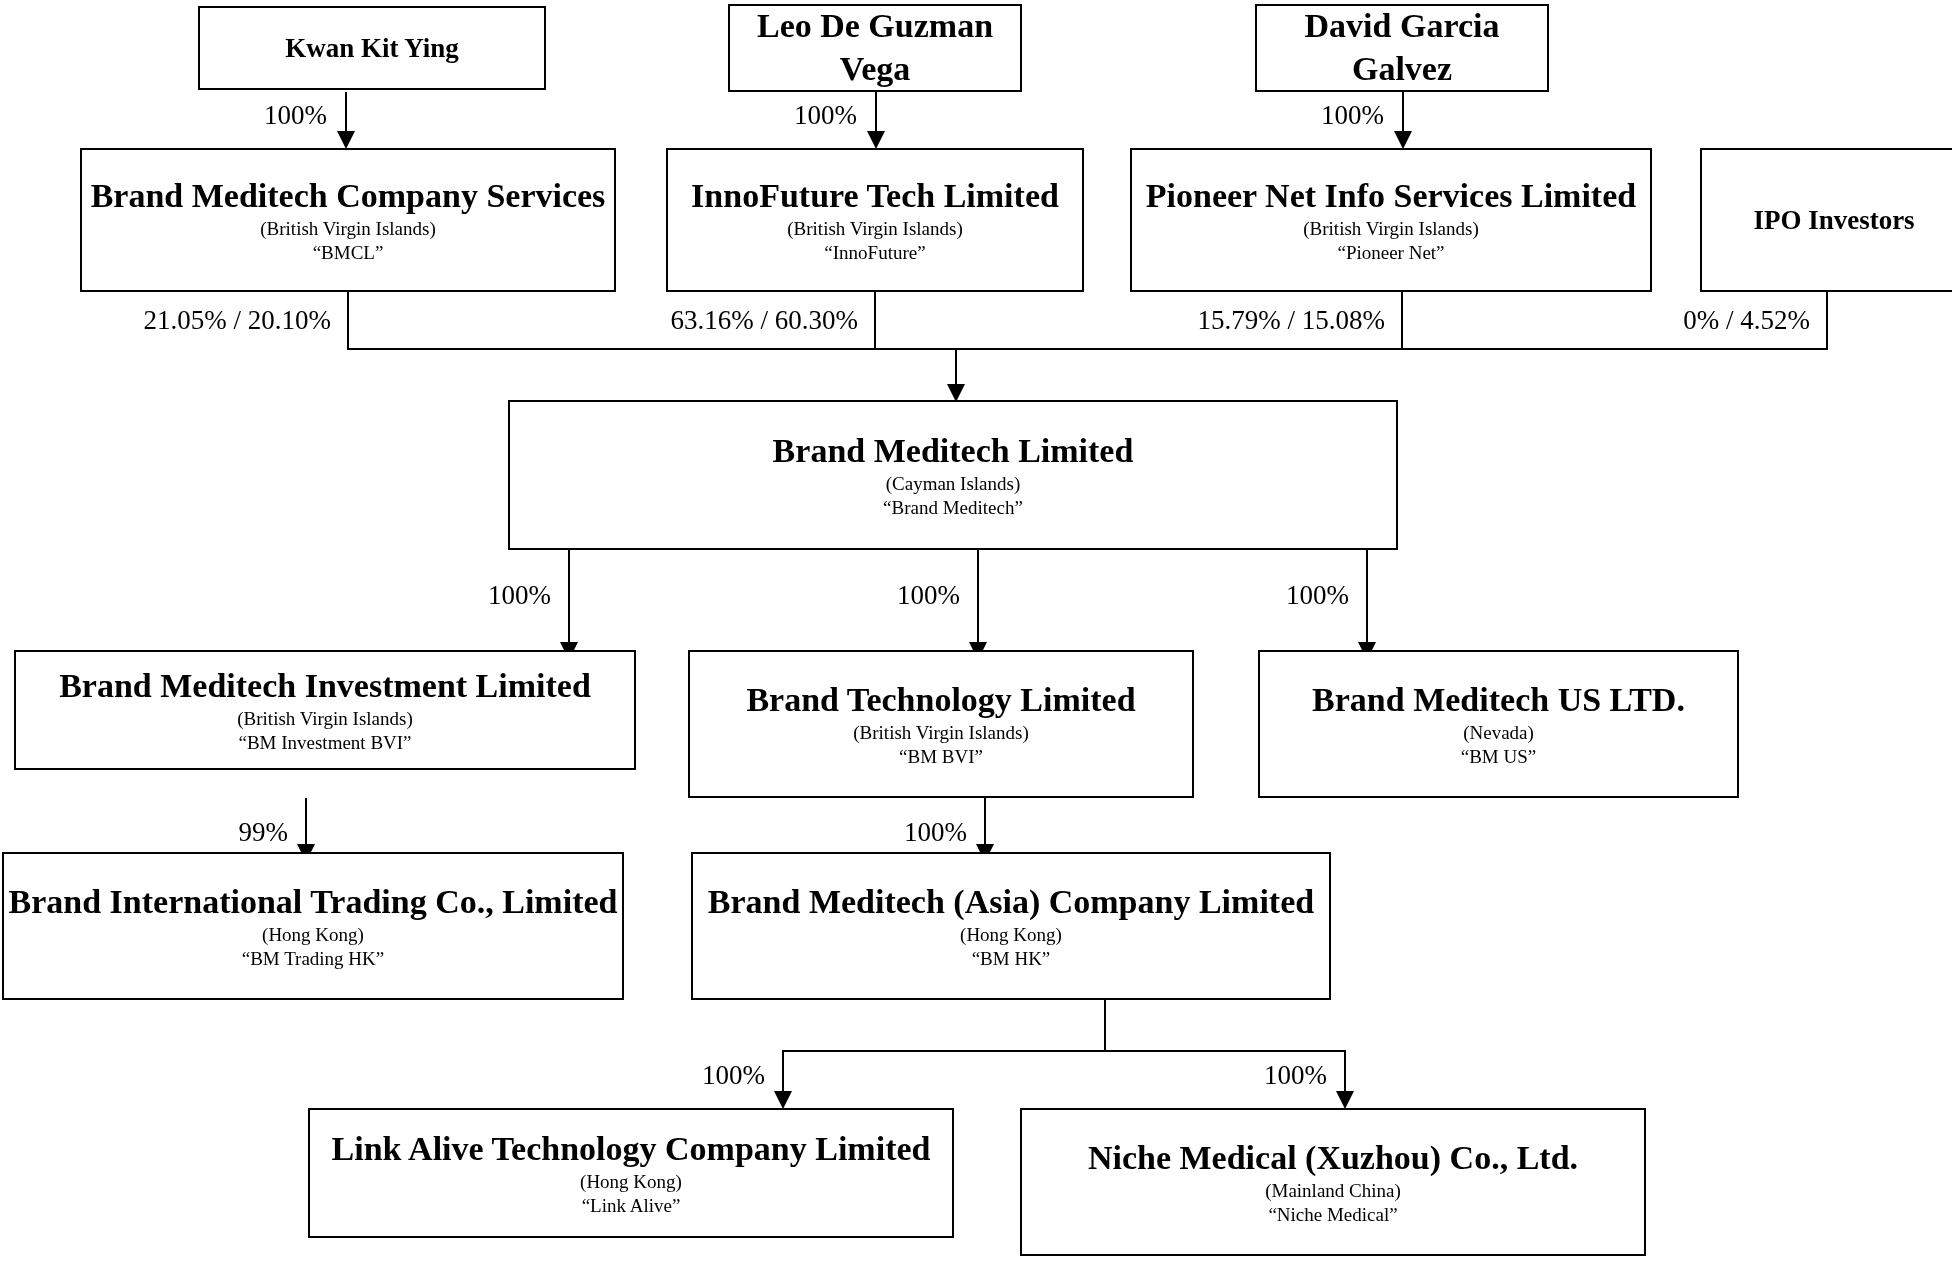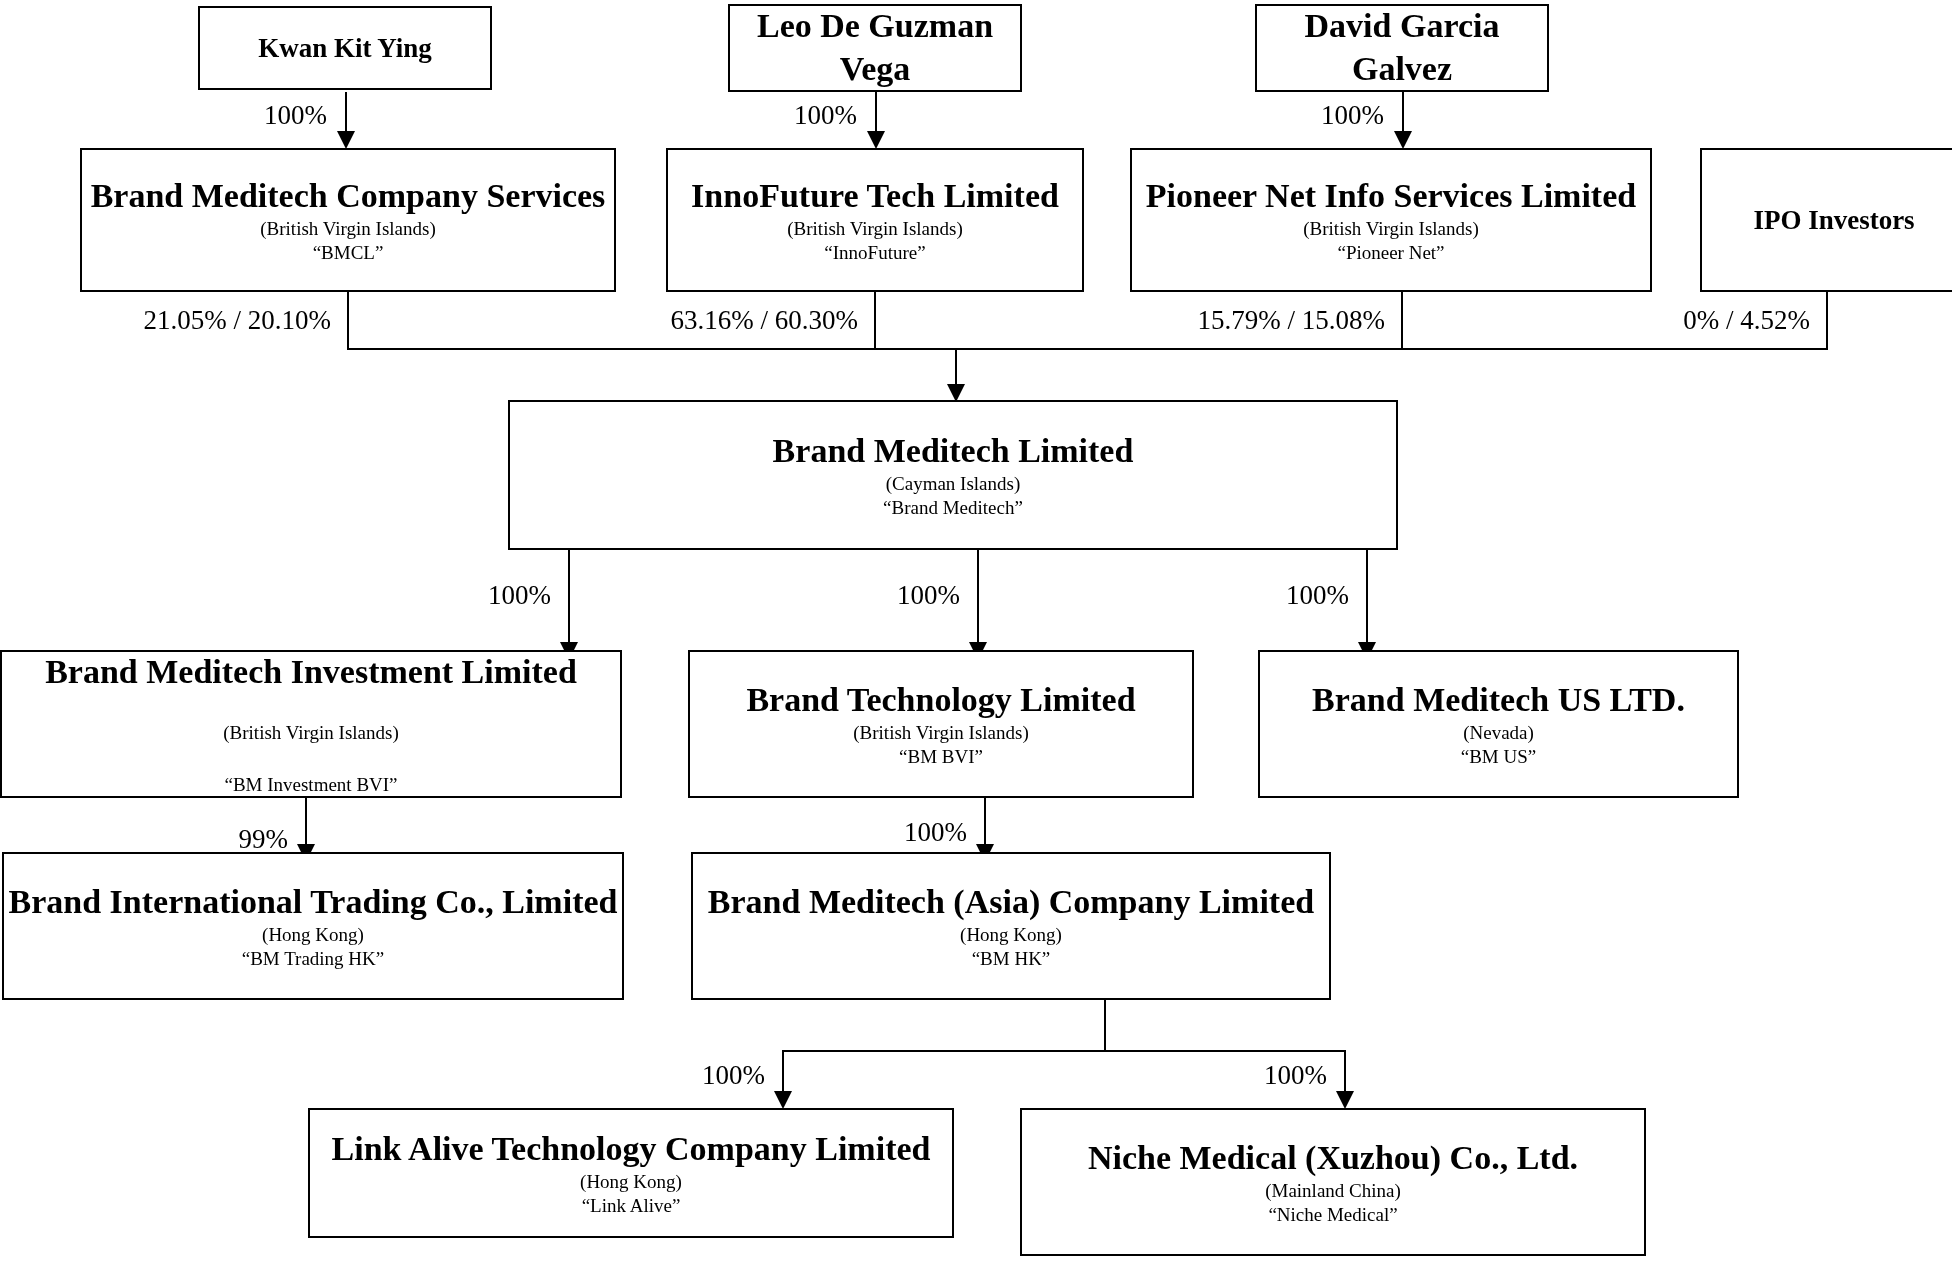--- a/index.html
+++ b/index.html
@@ -73,21 +73,21 @@
     border-right: 9px solid transparent;
     border-top: 18px solid #000000;
     transform: translateX(-50%);
   }
 </style>
 </head>
 <body>
 
 <div id="chart-root">
 
-  <div class="node single" style="left:198px; top:6px; width:294px; height:84px;">
+  <div class="node single" style="left:198px; top:6px; width:348px; height:84px;">
     <div class="ln-name">Kwan Kit Ying</div>
   </div>
 
   <div class="node" style="left:728px; top:4px; width:294px; height:88px;">
     <div class="ln-name">Leo De Guzman</div>
     <div class="ln-name">Vega</div>
   </div>
 
   <div class="node" style="left:1255px; top:4px; width:294px; height:88px;">
     <div class="ln-name">David Garcia</div>
@@ -156,41 +156,41 @@
   <div class="pct left-of" style="left:560px; top:580px;">100%</div>
 
   <div class="line-v" style="left:977px; top:550px; height:99px;"></div>
   <div class="arrowhead" style="left:978px; top:642px;"></div>
   <div class="pct left-of" style="left:969px; top:580px;">100%</div>
 
   <div class="line-v" style="left:1366px; top:550px; height:99px;"></div>
   <div class="arrowhead" style="left:1367px; top:642px;"></div>
   <div class="pct left-of" style="left:1358px; top:580px;">100%</div>
 
-  <div class="node" style="left:0; top:650px; width:622px; height:148px;gap:28px;">
+  <div class="node" style="left:14px; top:650px; width:622px; height:120px;">
     <div class="ln-name">Brand Meditech Investment Limited</div>
     <div class="ln-juris">(British Virgin Islands)</div>
     <div class="ln-alias">“BM Investment BVI”</div>
   </div>
 
   <div class="node" style="left:688px; top:650px; width:506px; height:148px;">
     <div class="ln-name">Brand Technology Limited</div>
     <div class="ln-juris">(British Virgin Islands)</div>
     <div class="ln-alias">“BM BVI”</div>
   </div>
 
   <div class="node" style="left:1258px; top:650px; width:481px; height:148px;">
     <div class="ln-name">Brand Meditech US LTD.</div>
     <div class="ln-juris">(Nevada)</div>
     <div class="ln-alias">“BM US”</div>
   </div>
 
   <div class="line-v" style="left:305px; top:798px; height:53px;"></div>
   <div class="arrowhead" style="left:306px; top:844px;"></div>
-  <div class="pct left-of" style="left:297px; top:817px;margin-top:7px;">99%</div>
+  <div class="pct left-of" style="left:297px; top:817px;">99%</div>
 
   <div class="line-v" style="left:984px; top:798px; height:53px;"></div>
   <div class="arrowhead" style="left:985px; top:844px;"></div>
   <div class="pct left-of" style="left:976px; top:817px;">100%</div>
 
   <div class="node" style="left:2px; top:852px; width:622px; height:148px;">
     <div class="ln-name">Brand International Trading Co., Limited</div>
     <div class="ln-juris">(Hong Kong)</div>
     <div class="ln-alias">“BM Trading HK”</div>
   </div>

